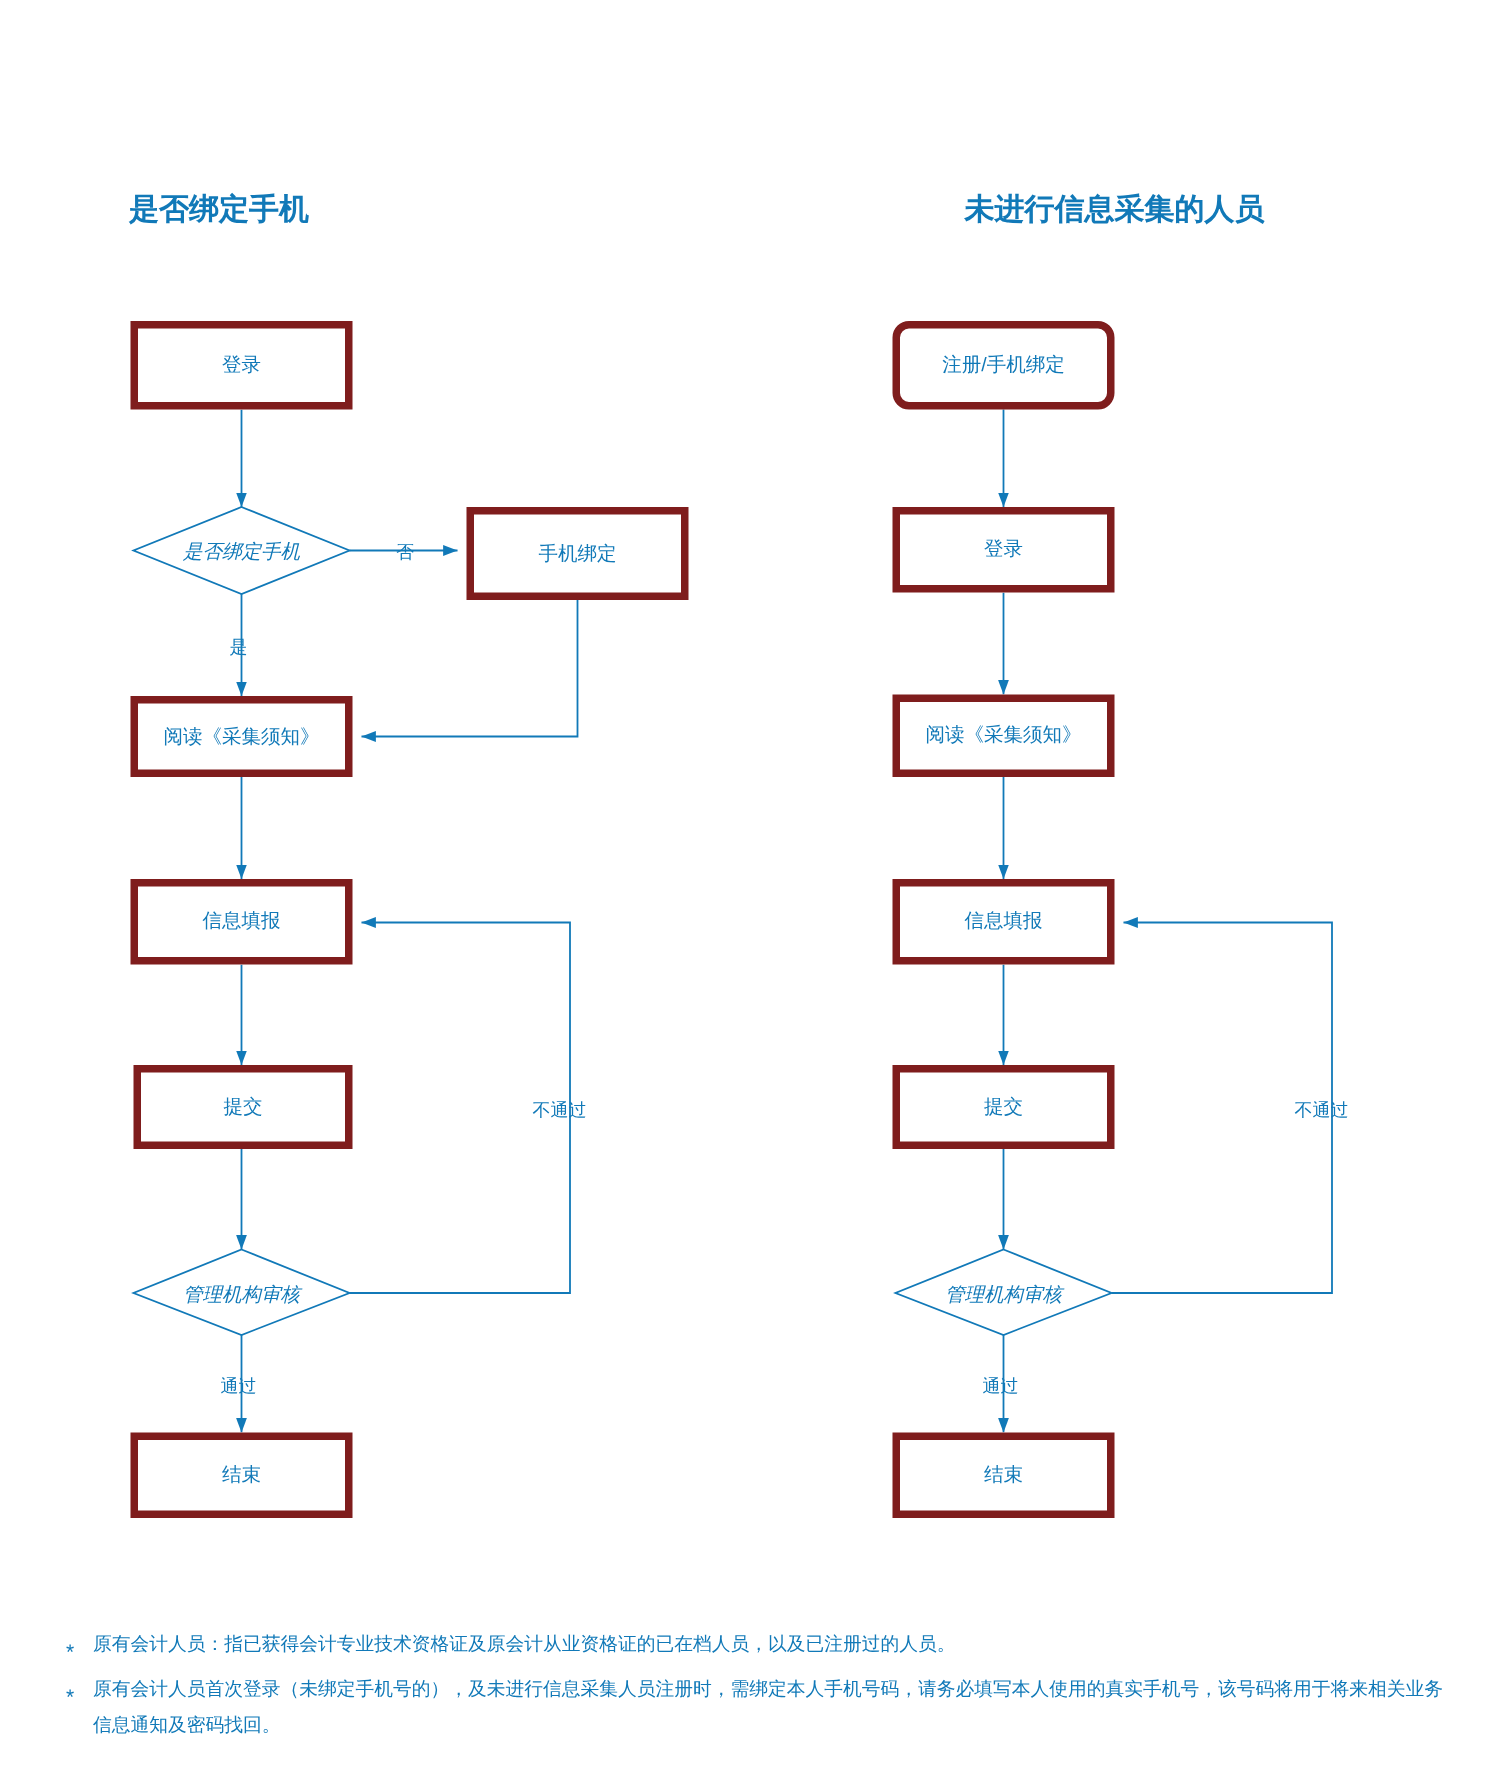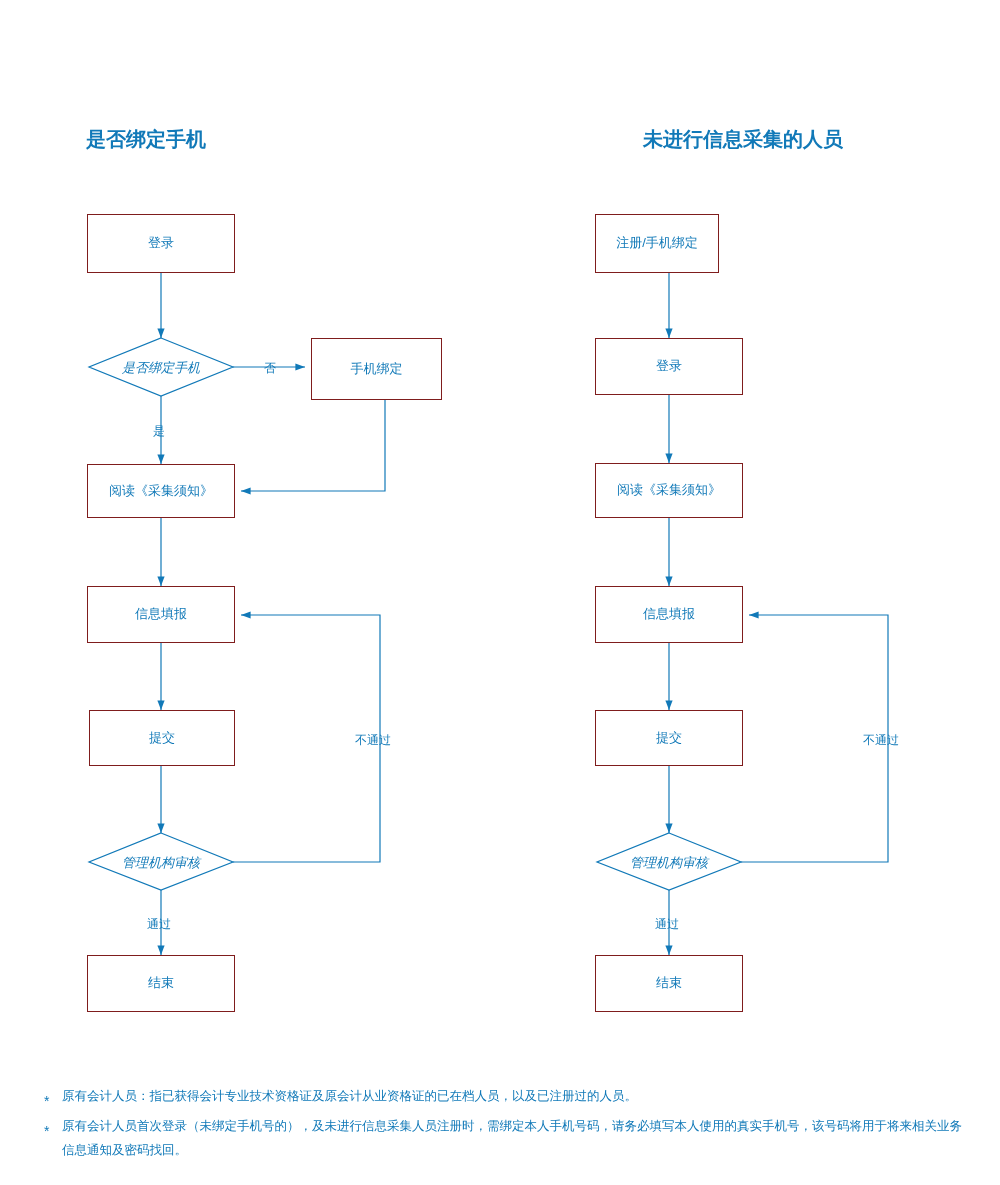--- a/index.html
+++ b/index.html
@@ -54,21 +54,21 @@
   
   .flow-svg {
     position: absolute;
     left: 0;
     top: 0;
     width: 1000px;
     height: 1185px;
   }
   .node-box {
     position: absolute;
-    border: 1px solid #7f1d1d;
+    border: 5px solid #7f1d1d;
     background: #ffffff;
     box-sizing: border-box;
     display: flex;
     align-items: center;
     justify-content: center;
     font-size: 13px;
     color: #1179b8;
     line-height: 1.3;
     text-align: center;
   }
@@ -163,38 +163,38 @@
       <line x1="669" y1="890" x2="669" y2="955" marker-end="url(#arrow)"></line>
 
       <polygon points="669,833 741,862 669,890 597,862" fill="#ffffff"></polygon>
     </g>
   </svg>
 
   <div class="node-box" style="left:87px; top:214px; width:148px; height:59px;">登录</div>
 
   <div class="node-diamond-label" style="left:89px; top:359px; width:144px;">是否绑定手机</div>
 
-  <div class="node-box" style="left:311px; top:338px; width:131px; height:62px;">手机绑定</div>
+  <div class="node-box" style="left:311px; top:338px; width:148px; height:62px;">手机绑定</div>
 
   <div class="node-box" style="left:87px; top:464px; width:148px; height:54px;">阅读《采集须知》</div>
 
   <div class="node-box" style="left:87px; top:586px; width:148px; height:57px;">信息填报</div>
 
   <div class="node-box" style="left:89px; top:710px; width:146px; height:56px;">提交</div>
 
   <div class="node-diamond-label" style="left:89px; top:854px; width:144px;">管理机构审核</div>
 
   <div class="node-box" style="left:87px; top:955px; width:148px; height:57px;">结束</div>
 
   <div class="edge-label" style="left:264px; top:360px;">否</div>
   <div class="edge-label" style="left:153px; top:423px;">是</div>
   <div class="edge-label" style="left:355px; top:732px;">不通过</div>
   <div class="edge-label" style="left:147px; top:916px;">通过</div>
 
-  <div class="node-box" style="left:595px; top:214px; width:124px; height:59px;">注册/手机绑定</div>
+  <div class="node-box" style="left:595px; top:214px; width:148px; height:59px;border-radius:11px;">注册/手机绑定</div>
 
   <div class="node-box" style="left:595px; top:338px; width:148px; height:57px;">登录</div>
 
   <div class="node-box" style="left:595px; top:463px; width:148px; height:55px;">阅读《采集须知》</div>
 
   <div class="node-box" style="left:595px; top:586px; width:148px; height:57px;">信息填报</div>
 
   <div class="node-box" style="left:595px; top:710px; width:148px; height:56px;">提交</div>
 
   <div class="node-diamond-label" style="left:597px; top:854px; width:144px;">管理机构审核</div>

